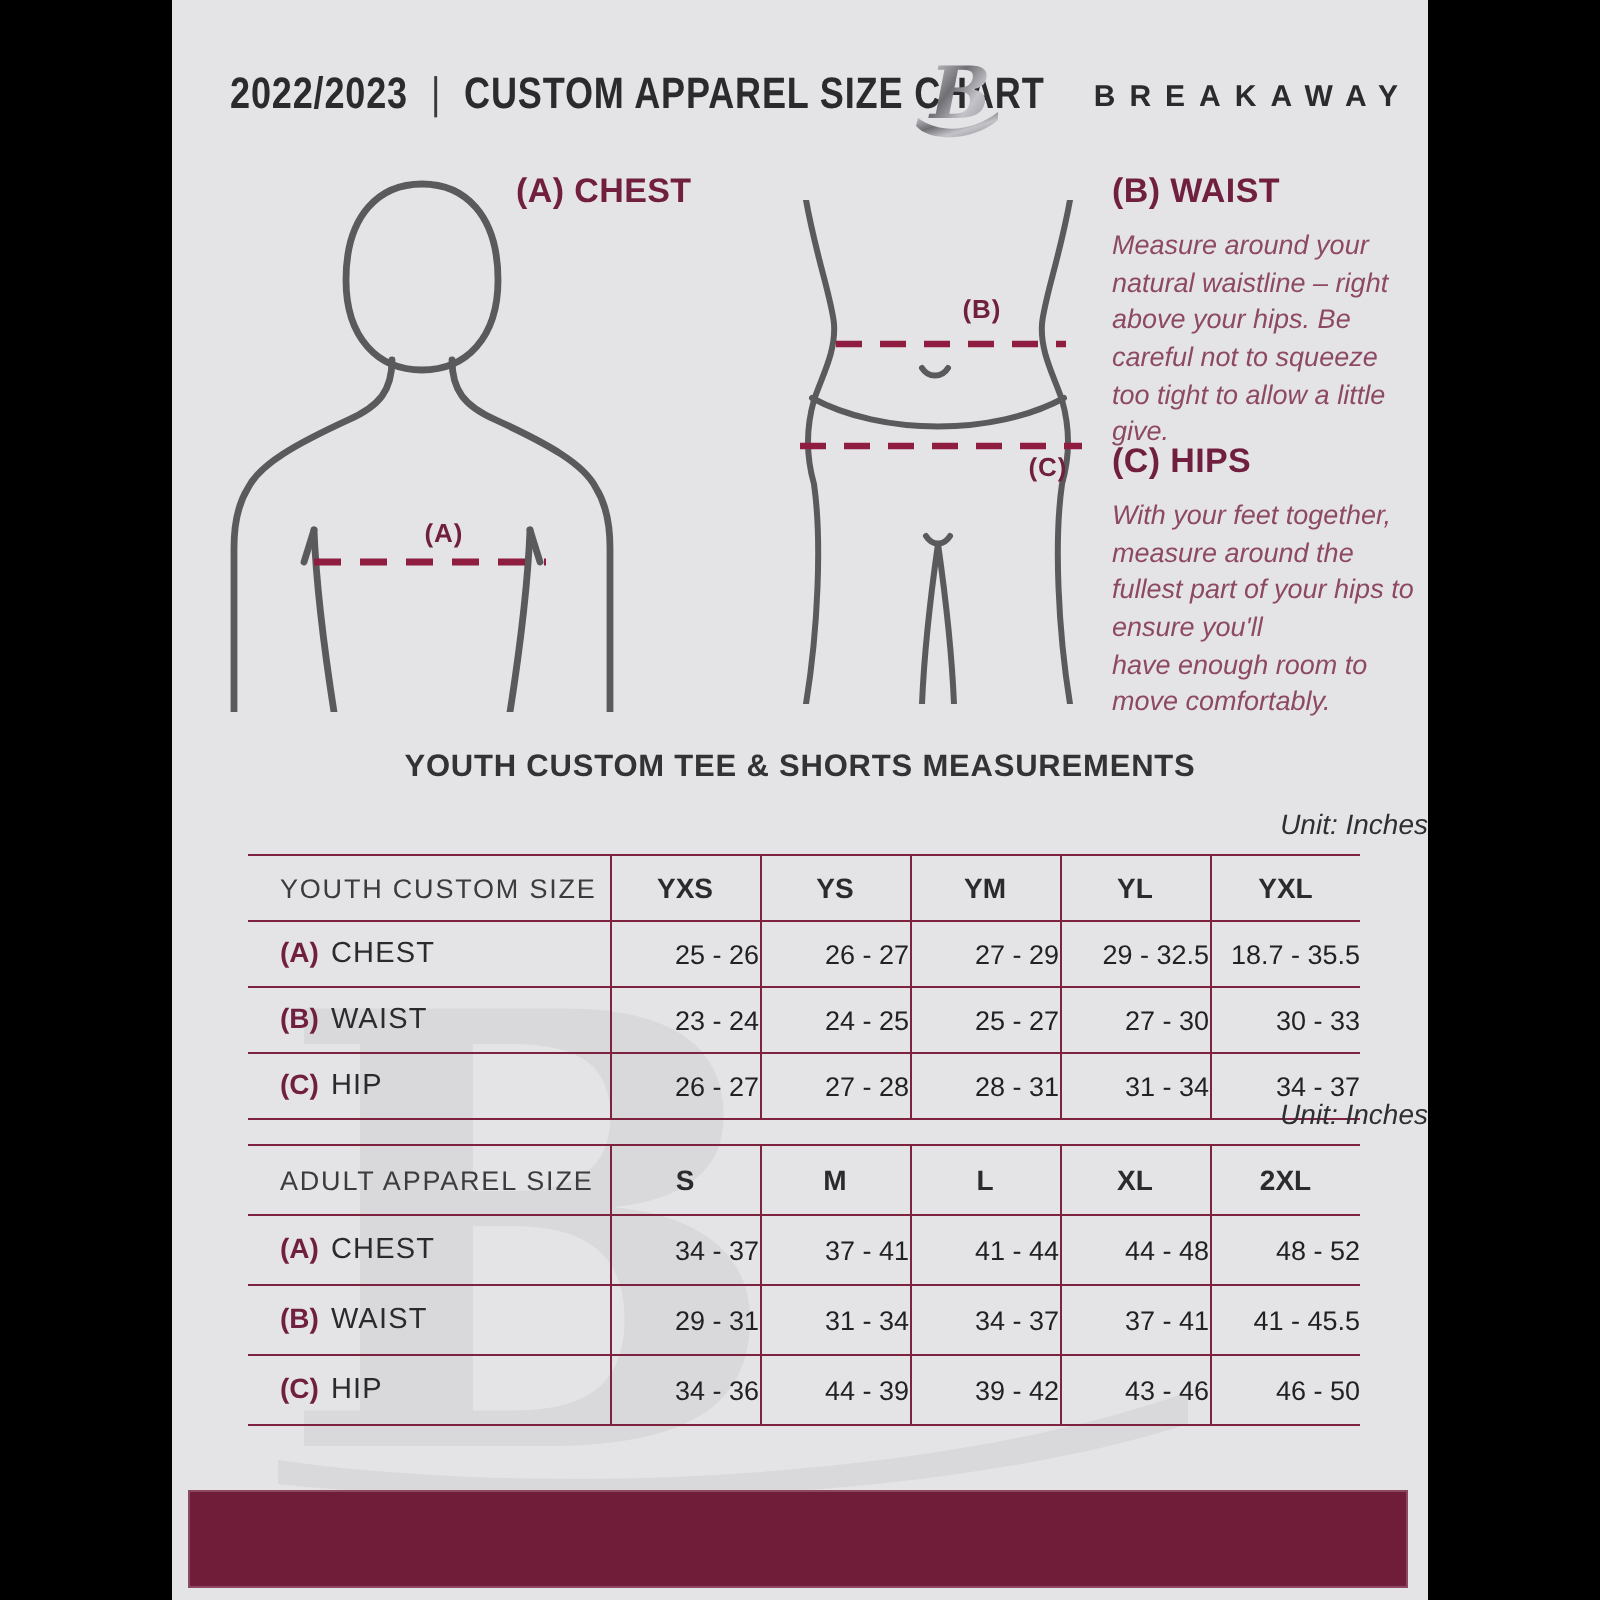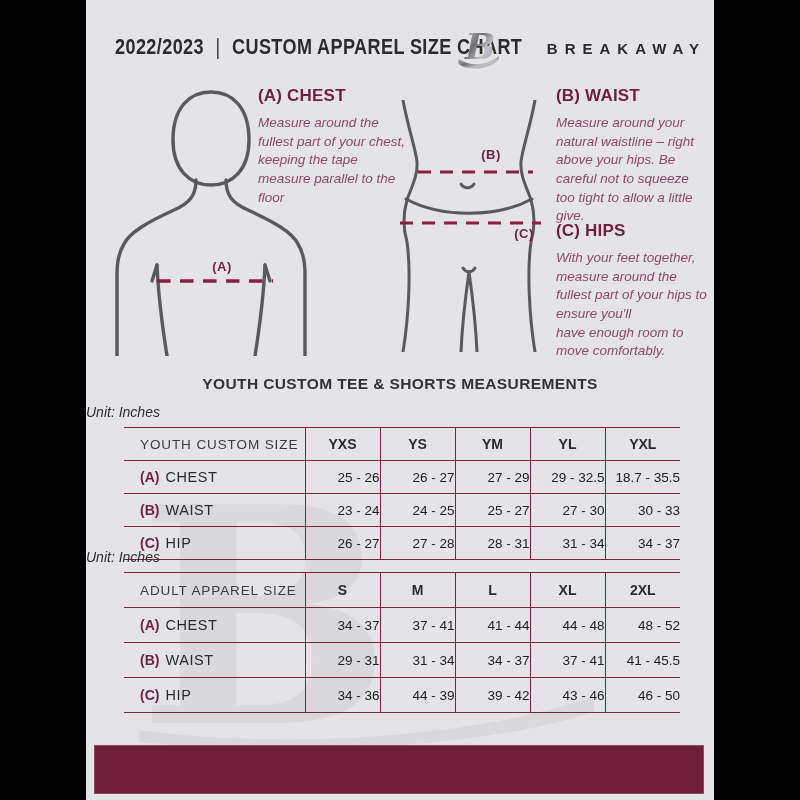--- a/index.html
+++ b/index.html
@@ -35,21 +35,21 @@
   .guide-b{left:470px;top:1px;}
   .guide-c{left:470px;top:136px;}
   .guide-text h3{margin:0 0 8px 0;font-size:17px;font-weight:bold;color:#701f3e;letter-spacing:0.2px;}
   .guide-text p{margin:0;font-size:13.5px;font-style:italic;color:#8d4963;line-height:1.38;white-space:pre-line;}
 
   
   .table-block{position:absolute;left:0;right:0;z-index:1;}
   .tb-youth{top:364px;}
   .tb-adult{top:547px;}
   .tb-title{margin:11px;text-align:center;font-size:15.5px;font-weight:bold;color:#333335;letter-spacing:0.4px;}
-  .tb-unit{text-align:left;font-size:14px;font-style:italic;color:#2f2f31;margin-top:2px;}
+  .tb-unit{text-align:right;font-size:14px;font-style:italic;color:#2f2f31;margin-top:2px;}
   table.size-table{width:556px;margin:7px 0 0 38px;border-collapse:collapse;table-layout:fixed;}
   .size-table col.c-label{width:181px;}
   .size-table th,.size-table td{border-top:1.8px solid #7d2340;height:32px;padding:0;}
   .tb-adult .size-table th,.tb-adult .size-table td{height:34px;}
   .size-table tr.last th,.size-table tr.last td{border-bottom:1.8px solid #7d2340;}
   .size-table .v{border-left:1.8px solid #7d2340;text-align:center;}
   .size-table th.v{font-weight:bold;font-size:14px;color:#2b2b2d;}
   .size-table td.v{font-size:13.5px;color:#222224;text-align:right;}
   .size-table .label{text-align:left;padding-left:16px;}
   .size-table th.label{font-weight:normal;font-size:13.5px;letter-spacing:0.9px;color:#3c3c3e;}
@@ -119,21 +119,20 @@
       <line x1="27" y1="72" x2="142" y2="72" stroke="#8e1d40" stroke-width="3.2" stroke-dasharray="13 9"></line>
       <line x1="9" y1="123" x2="150" y2="123" stroke="#8e1d40" stroke-width="3.2" stroke-dasharray="13 9"></line>
     </svg>
 
     <span class="marker marker-a">(A)</span>
     <span class="marker marker-b">(B)</span>
     <span class="marker marker-c">(C)</span>
 
     <div class="guide-text guide-a">
       <h3>(A) CHEST</h3>
-      <p>Measure around the fullest part of your chest, keeping the tape measure parallel to the floor</p>
     </div>
     <div class="guide-text guide-b">
       <h3>(B) WAIST</h3>
       <p>Measure around your natural waistline – right above your hips. Be careful not to squeeze too tight to allow a little give.</p>
     </div>
     <div class="guide-text guide-c">
       <h3>(C) HIPS</h3>
       <p>With your feet together, measure around the fullest part of your hips to ensure you'll
 have enough room to move comfortably.</p>
     </div>

